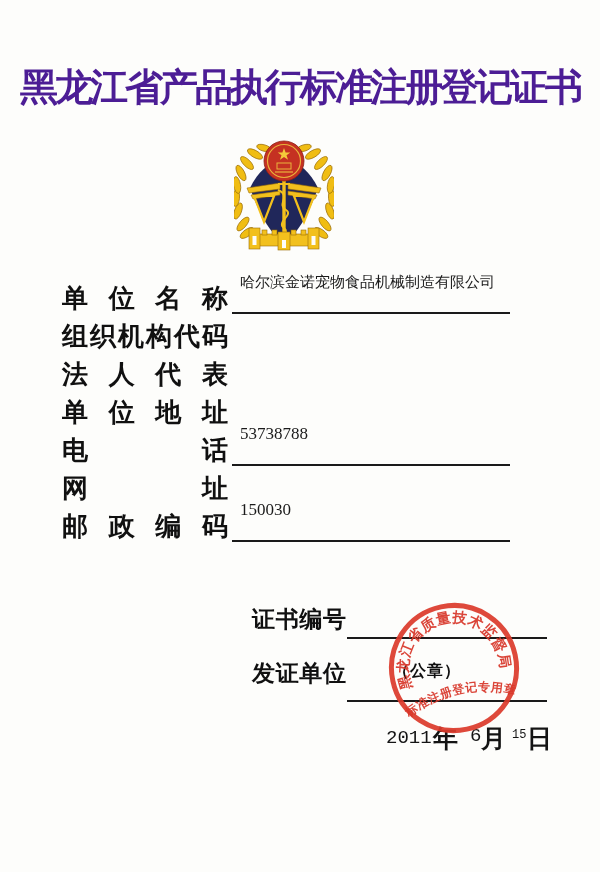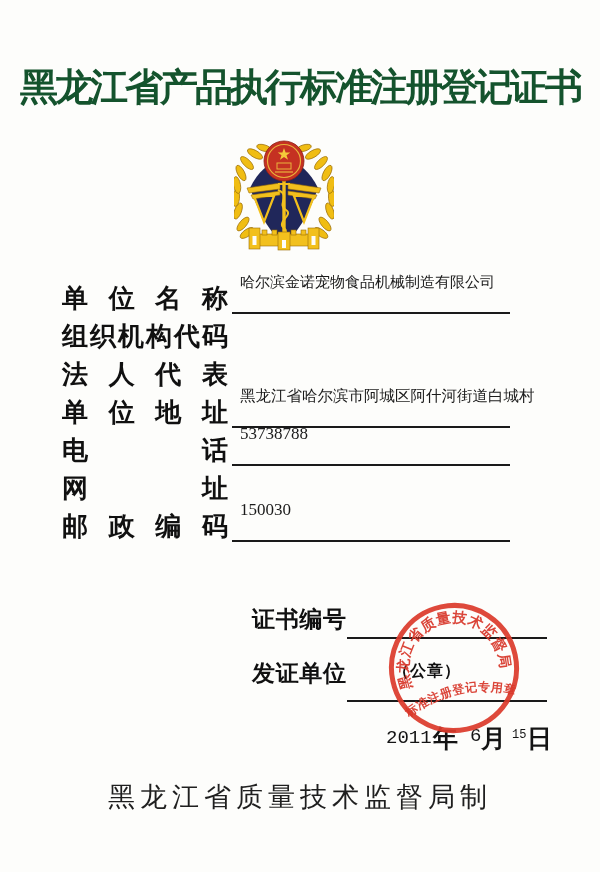--- a/index.html
+++ b/index.html
@@ -1,19 +1,19 @@
 <!DOCTYPE html>
 <html><head>
 <meta charset="utf-8">
 <style>
   html,body{margin:0;padding:0;}
   body{background:#e9e9e9;font-family:"Liberation Serif",serif;}
   .page{position:relative;width:600px;height:872px;margin:0 auto;background:#fdfdfb;overflow:hidden;color:#151515;}
   .title{position:absolute;top:62px;left:0;width:600px;text-align:center;
-         font-size:38px;font-weight:bold;letter-spacing:-3px;color:#14532d;white-space:nowrap;}
+         font-size:38px;font-weight:bold;letter-spacing:-3px;color:#4c1d95;white-space:nowrap;}
   .emblem{position:absolute;left:234px;top:138px;}
   
   .field-row{position:absolute;left:62px;width:470px;height:30px;}
   .field-label{position:absolute;left:0;bottom:0;width:166px;height:30px;line-height:30px;
                font-size:26px;font-weight:bold;color:#101010;}
   .justify-chars{display:flex;justify-content:space-between;}
   .field-value{position:absolute;left:170px;bottom:0;width:270px;border-bottom:2px solid #1a1a1a;
                font-size:17px;line-height:24px;padding:2px 0 18px 8px;white-space:pre;color:#1b1b1b;}
   .field-value.small{font-size:15px;}
   .field-value.mid{font-size:15.5px;}
@@ -129,21 +129,20 @@
         <span>表</span>
       </div>
   </div>
   <div class="field-row" style="top:398px">
     <div class="field-label justify-chars">
         <span>单</span>
         <span>位</span>
         <span>地</span>
         <span>址</span>
       </div>
-    <div class="field-value mid">黑龙江省哈尔滨市阿城区阿什河街道白城村</div>
   </div>
   <div class="field-row" style="top:436px">
     <div class="field-label justify-chars">
         <span>电</span>
         <span>话</span>
       </div>
     <div class="field-value">53738788</div>
   </div>
   <div class="field-row" style="top:474px">
     <div class="field-label justify-chars">
@@ -192,14 +191,13 @@
       <path id="sealBottom" d="M 20 107 Q 70 85 120 107" fill="none"></path>
     </defs>
     <text font-size="14.5" font-weight="bold" fill="#d8372a" opacity="0.93" font-family="'Liberation Serif',serif" letter-spacing="0.5">
       <textPath href="#sealTop" startOffset="50%" text-anchor="middle">黑龙江省质量技术监督局</textPath>
     </text>
     <text font-size="12" font-weight="bold" fill="#d8372a" opacity="0.93" font-family="'Liberation Serif',serif" letter-spacing="0.5">
       <textPath href="#sealBottom" startOffset="50%" text-anchor="middle">标准注册登记专用章</textPath>
     </text>
   </svg>
 
-  <div class="footer">黑龙江省质量技术监督局制</div>
 </div>
 
 </body></html>

